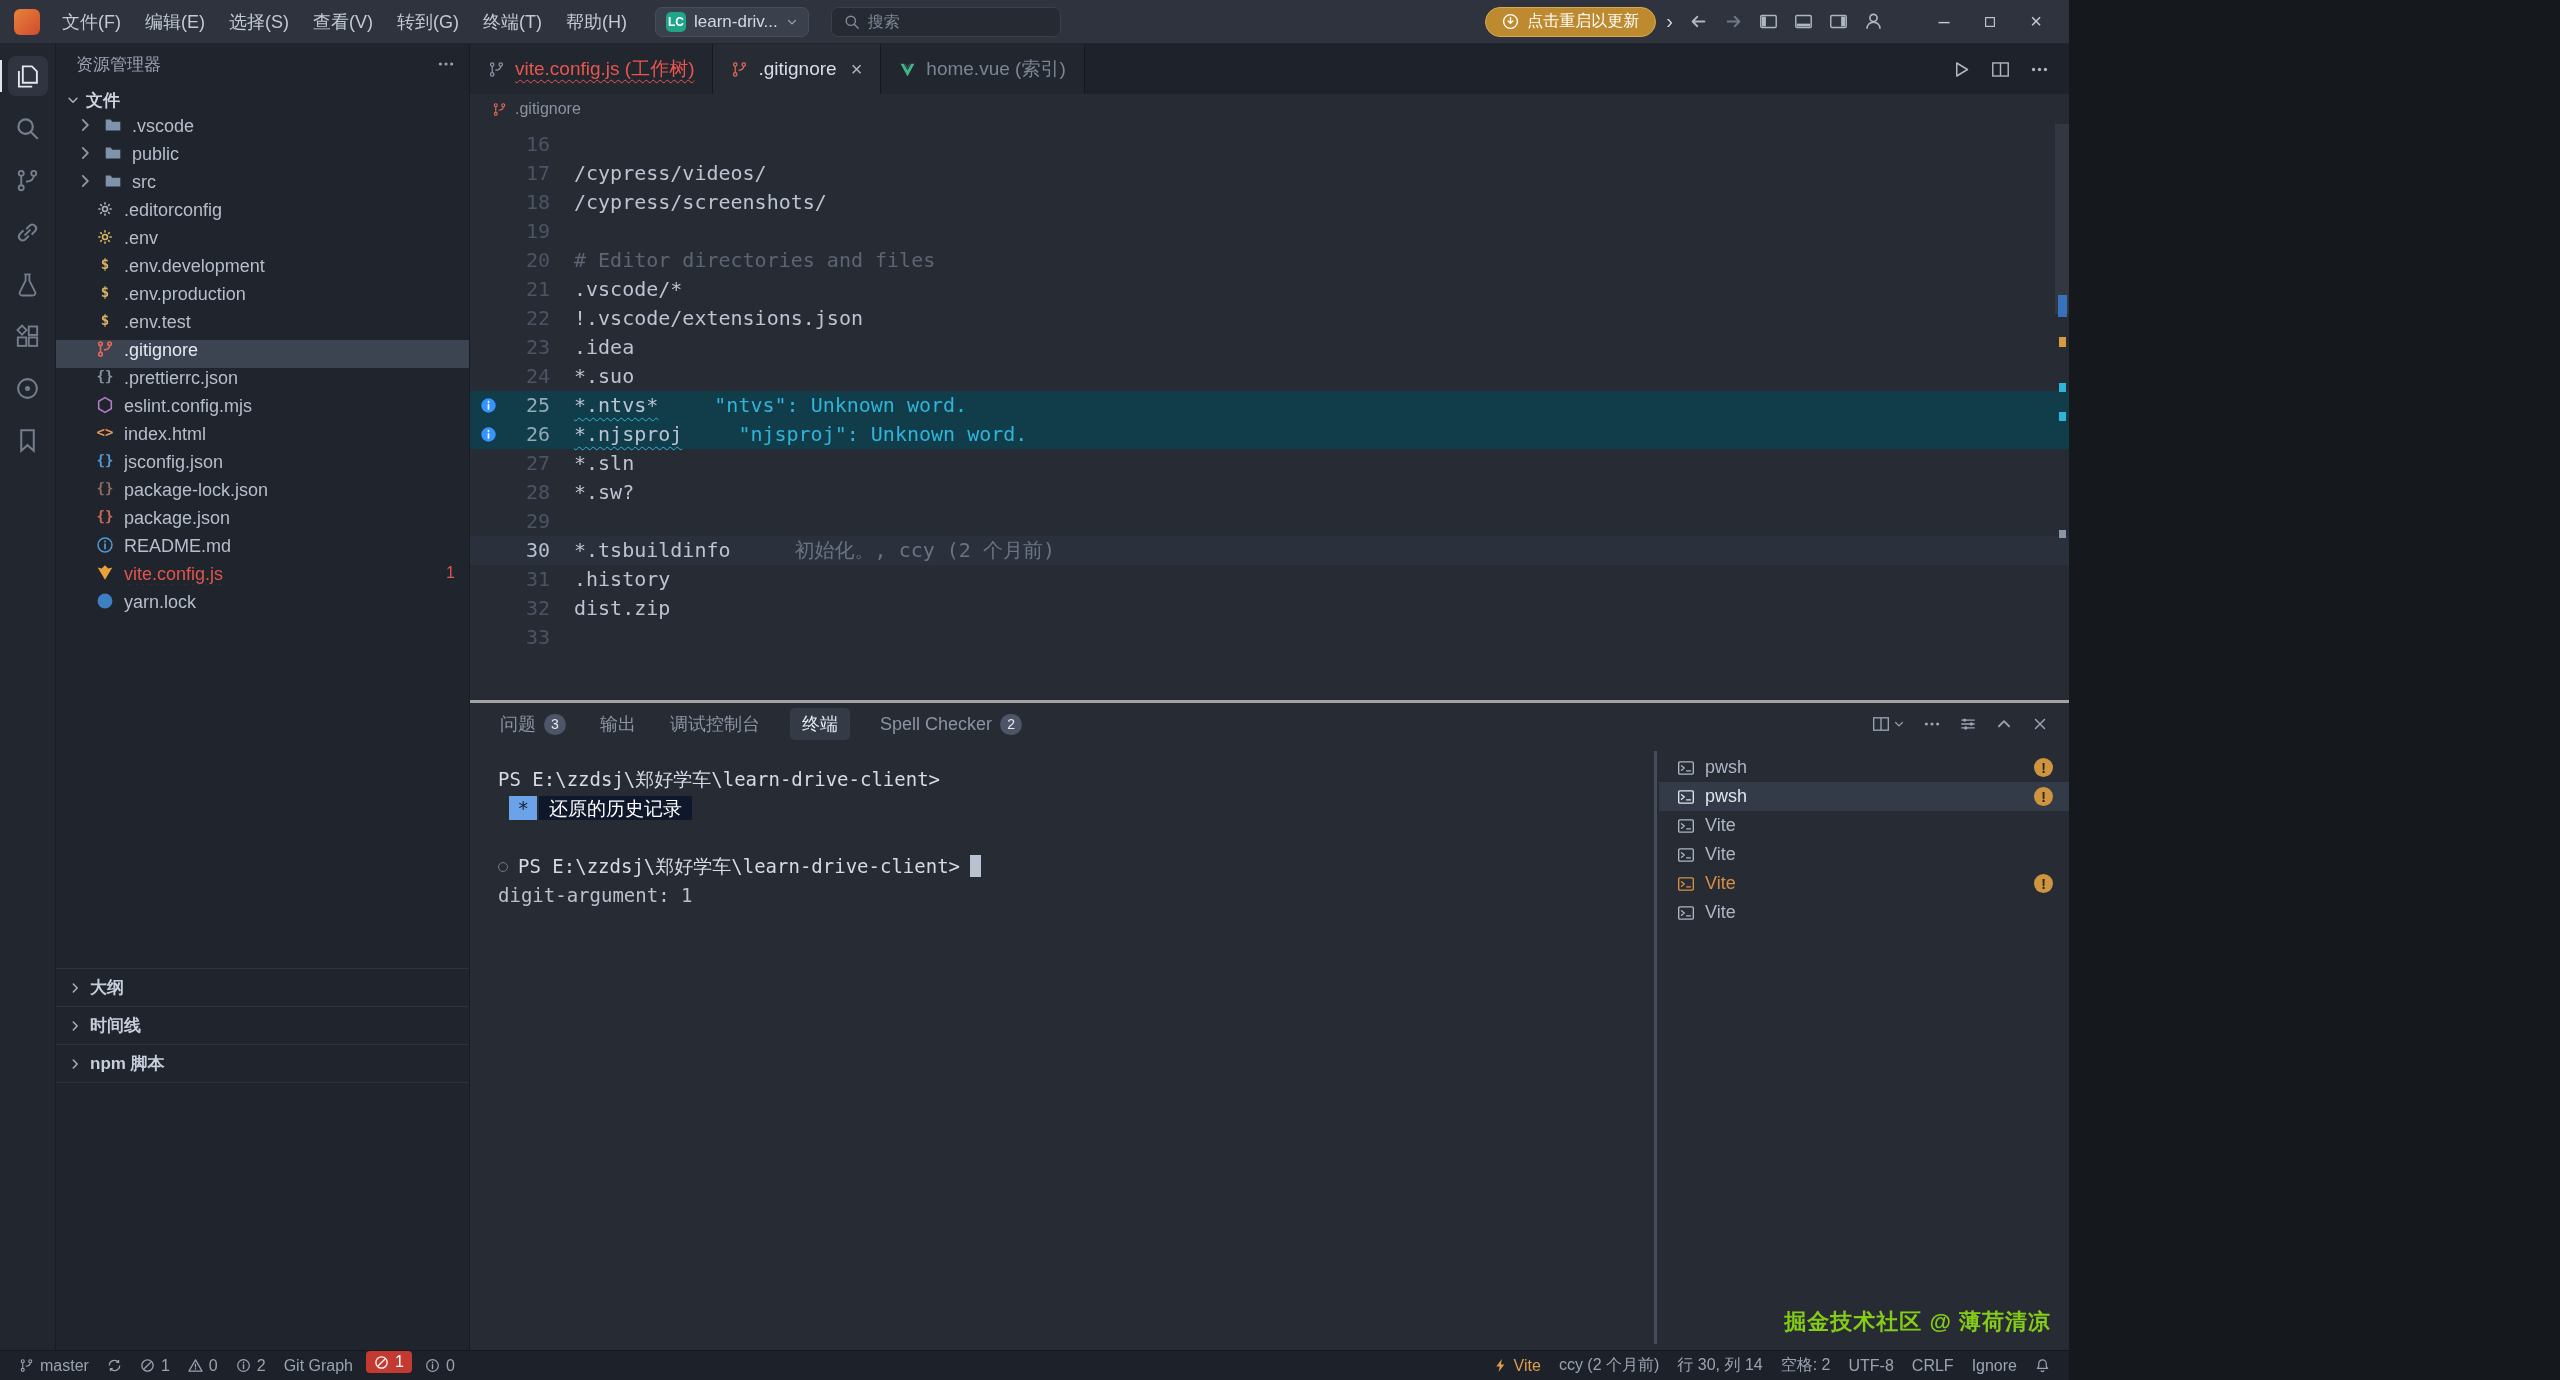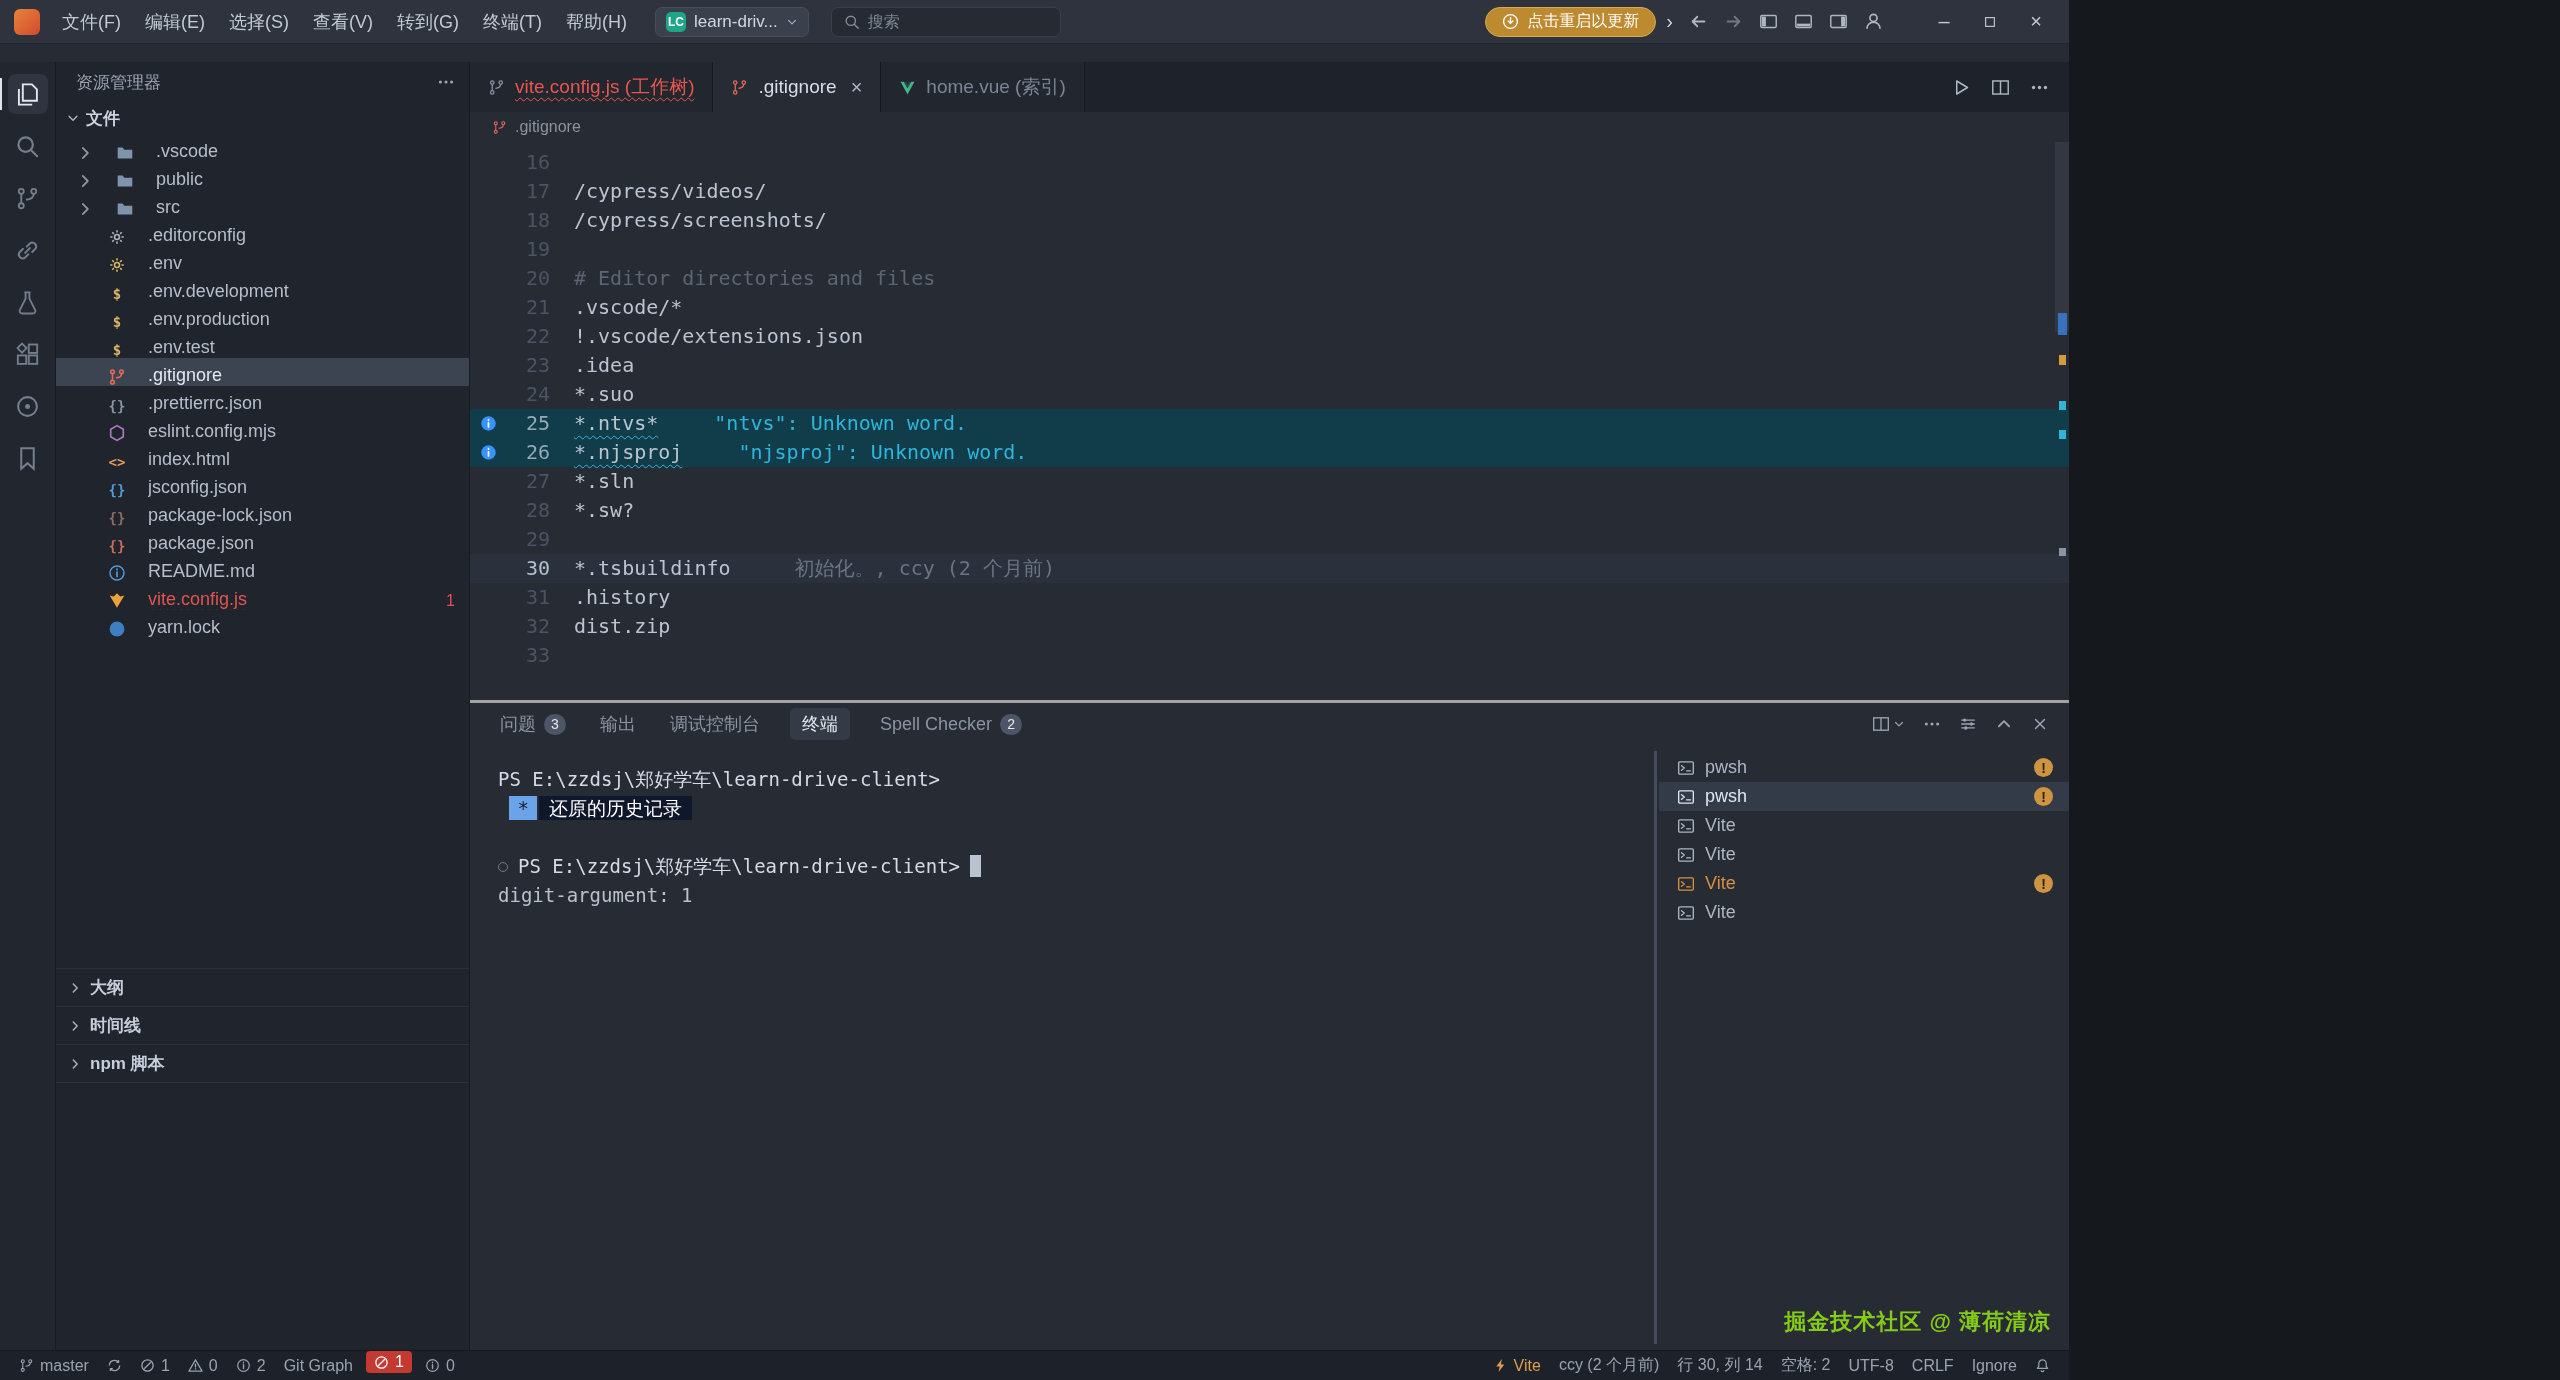--- a/index.html
+++ b/index.html
@@ -25,37 +25,37 @@
   .update-pill { display:flex; align-items:center; gap:8px; height:30px; border-radius:15px; background:#bd8a2f; border:1px solid #d8a94e; color:#fff; font-size:16px; padding:0 16px; white-space:nowrap; }
   .update-pill .ic { width:17px; height:17px; color:#fff; }
   .after-chev { color:#cfd6e0; font-size:20px; margin-left:-6px; }
   .navic { color:#aeb6c2; width:19px; height:19px; }
   .navic.dim { color:#707987; }
   .win-controls { display:flex; margin-left:22px; }
   .win-btn { width:46px; height:44px; display:flex; align-items:center; justify-content:center; color:#c3cad6; font-size:20px; }
   .win-btn .ic { width:14px; height:14px; }
 
   
-  .main { flex:1; display:flex; min-height:0;margin-top:18px; }
+  .main { flex:1; display:flex; min-height:0; }
   .activitybar { width:56px; background:#22262e; border-right:1px solid #181b21; display:flex; flex-direction:column; align-items:center; padding-top:6px; flex:0 0 auto; }
   .ab-item { width:56px; height:52px; display:flex; align-items:center; justify-content:center; color:#747e8d; position:relative; }
   .ab-box { width:40px; height:40px; display:flex; align-items:center; justify-content:center; border-radius:8px; }
   .ab-item .ic { width:25px; height:25px; }
   .ab-item.active { color:#e3e8ef; }
   .ab-item.active .ab-box { background:#2f3440; }
   .ab-item.active::before { content:""; position:absolute; left:0; top:10px; bottom:10px; width:2px; background:#dfe5ee; }
 
   
   .sidebar { width:414px; background:#20242c; border-right:1px solid #181b21; display:flex; flex-direction:column; flex:0 0 auto; }
   .sb-head { height:40px; display:flex; align-items:center; padding:0 14px 0 20px; color:#9ba4b5; font-size:17px; }
   .sb-head .more { margin-left:auto; color:#9aa3b2; width:18px; height:18px; }
   .sec-head { height:32px; display:flex; align-items:center; gap:6px; padding-left:10px; color:#cdd4e0; font-weight:bold; font-size:17px; }
   .sec-head .ic { width:14px; height:14px; color:#aeb6c4; }
   .filetree { }
-  .file-row { height:28px; display:flex; align-items:flex-end; padding:0 14px 0 20px; font-size:18px; color:#b6bec c; color:#b6becc; cursor:pointer;gap:12px; }
+  .file-row { height:28px; display:flex; align-items:flex-start; padding:0 14px 0 20px; font-size:18px; color:#b6bec c; color:#b6becc; cursor:pointer; }
   .file-row .fold-chev { width:20px; height:14px; color:#8e97a6; }
   .file-row .spacer22 { width:20px; flex:0 0 auto; }
   .file-row .ic { width:18px; height:18px; margin-right:10px; }
   .file-glyph { width:18px; margin-right:10px; text-align:center; font-weight:bold; font-size:14px; font-family:"DejaVu Sans Mono",monospace; }
   .file-label { white-space:nowrap; overflow:hidden; }
   .file-row.selected { background:#3d4451; color:#e4e9f1; }
   .file-row.error .file-label { color:#e0564f; text-decoration:underline wavy #e0564f 1px; text-underline-offset:4px; }
   .file-badge { margin-left:auto; color:#e0564f; font-size:16px; }
   .side-spacer { flex:1; }
   .side-section { height:38px; border-top:1px solid #2c313b; display:flex; align-items:center; gap:8px; padding-left:12px; color:#c6cedb; font-weight:bold; font-size:17px; }

